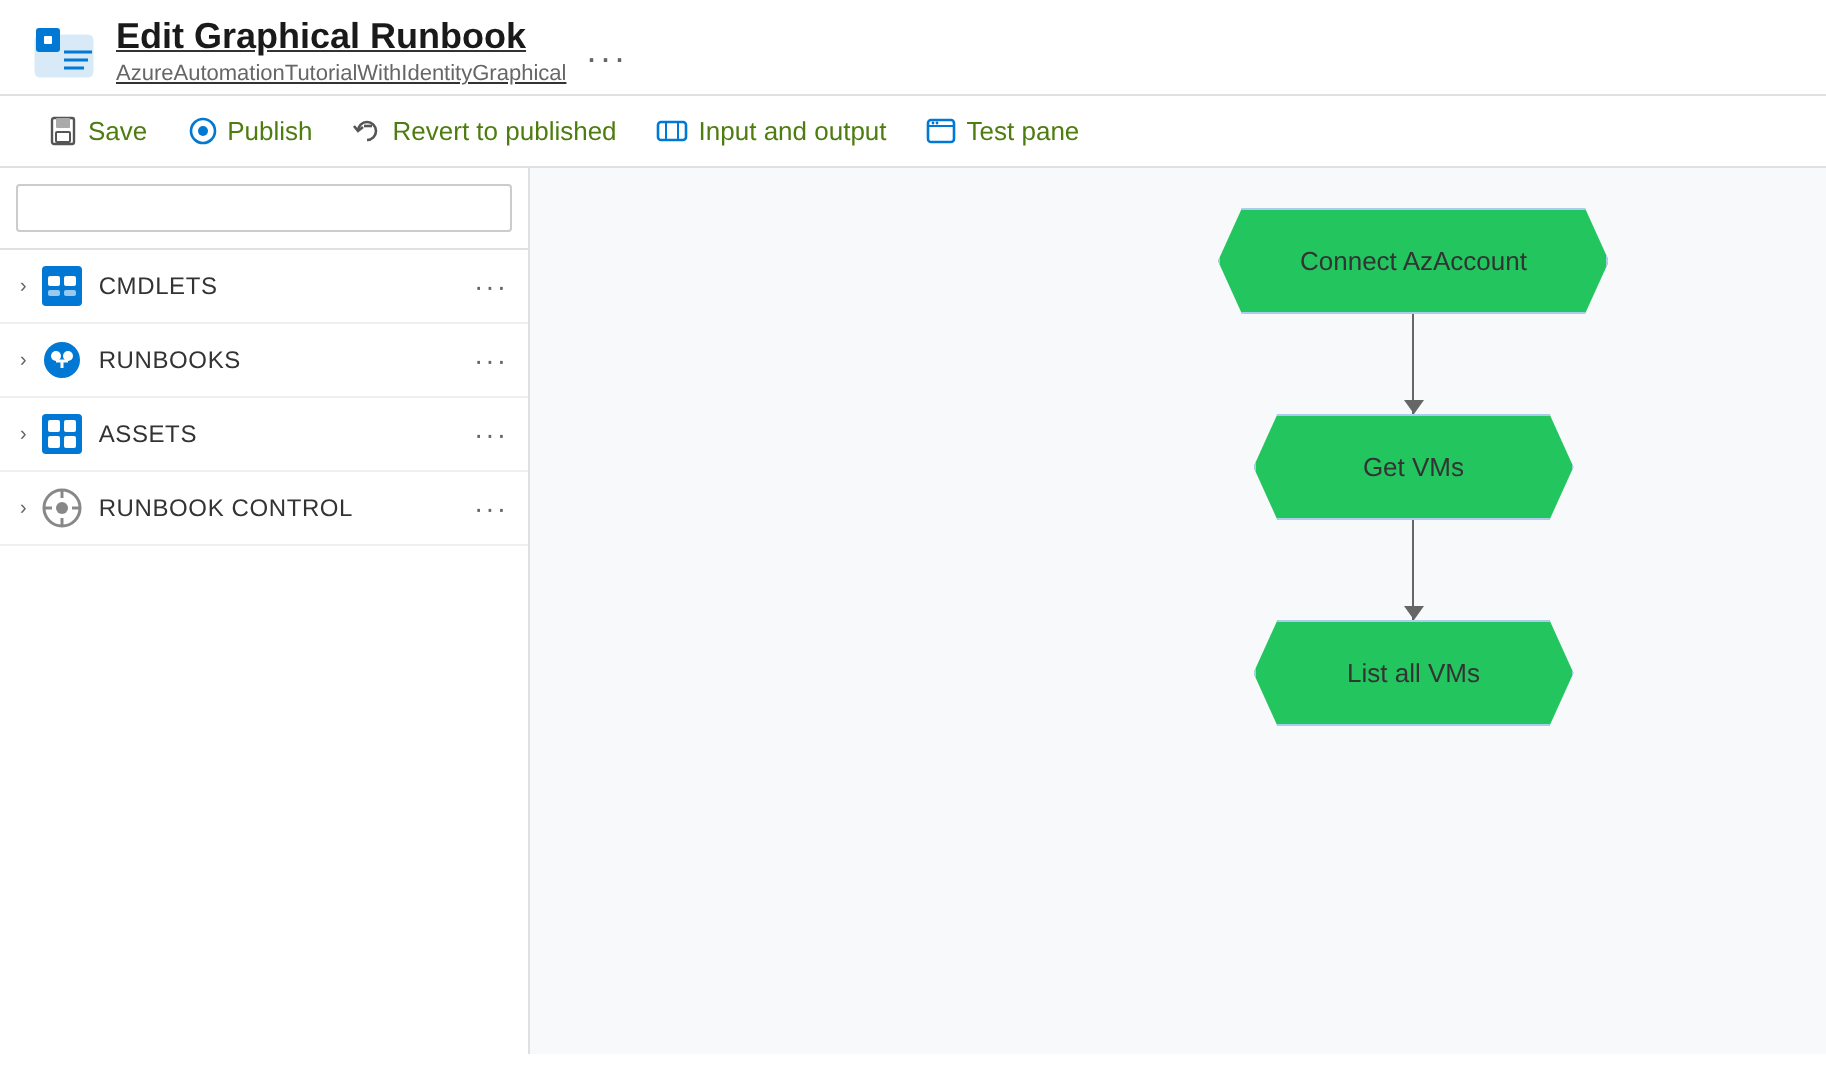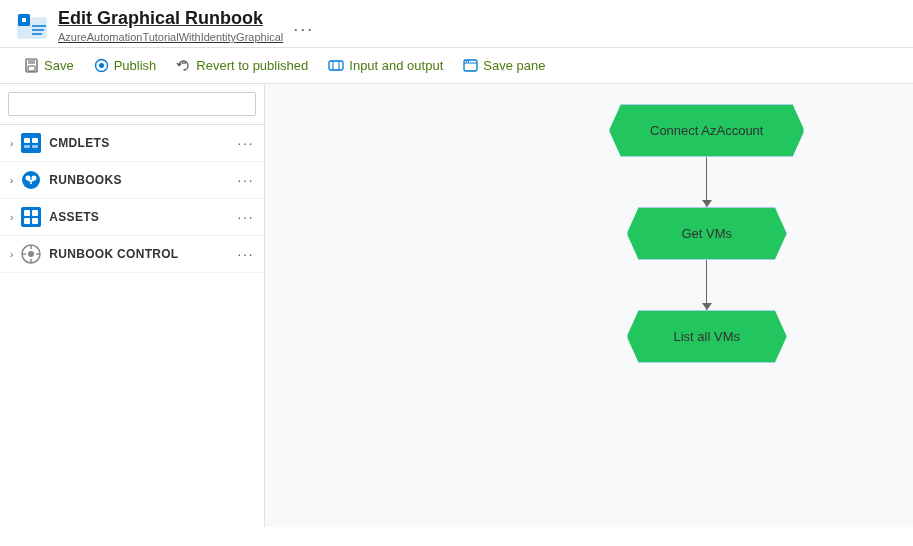--- a/index.html
+++ b/index.html
@@ -84,21 +84,21 @@
       border-bottom: 1px solid #f0f0f0;
       justify-content: space-between;
     }
     .sidebar-item-left {
       display: flex;
       align-items: center;
       gap: 8px;
     }
     .chevron-icon { color: #666; font-size: 10px; }
     .item-icon { width: 20px; height: 20px; display: flex; align-items: center; justify-content: center; }
-    .item-label { font-size: 12px; font-weight: 700; color: #333; letter-spacing: 0.3px; }
+    .item-label { font-size: 12px; font-weight: 400; color: #333; letter-spacing: 0.3px; }
     .more-icon { color: #666; font-size: 14px; cursor: pointer; letter-spacing: 1px; }
 
     
     .canvas {
       flex: 1;
       background: #f8f9fa;
       position: relative;
       overflow: hidden;
     }
 
@@ -212,21 +212,21 @@
   </button>
   <button class="toolbar-btn">
     <span class="btn-icon">
       <svg width="15" height="15" viewBox="0 0 15 15">
           <rect x="1" y="2" width="13" height="11" rx="1.5" fill="none" stroke="#0078d4" stroke-width="1.3"></rect>
           <line x1="1" y1="5" x2="14" y2="5" stroke="#0078d4" stroke-width="1"></line>
           <circle cx="3.5" cy="3.5" r="0.7" fill="#0078d4"></circle>
           <circle cx="5.5" cy="3.5" r="0.7" fill="#0078d4"></circle>
         </svg>
     </span>
-    <span>Save pane</span>
+    <span>Test pane</span>
   </button>
 </div>
 
 <div class="main-layout">
 
   <div class="sidebar">
     <div class="search-bar">
       <input class="search-input" type="text" placeholder="" style="">
     </div>
     <div class="sidebar-list">

